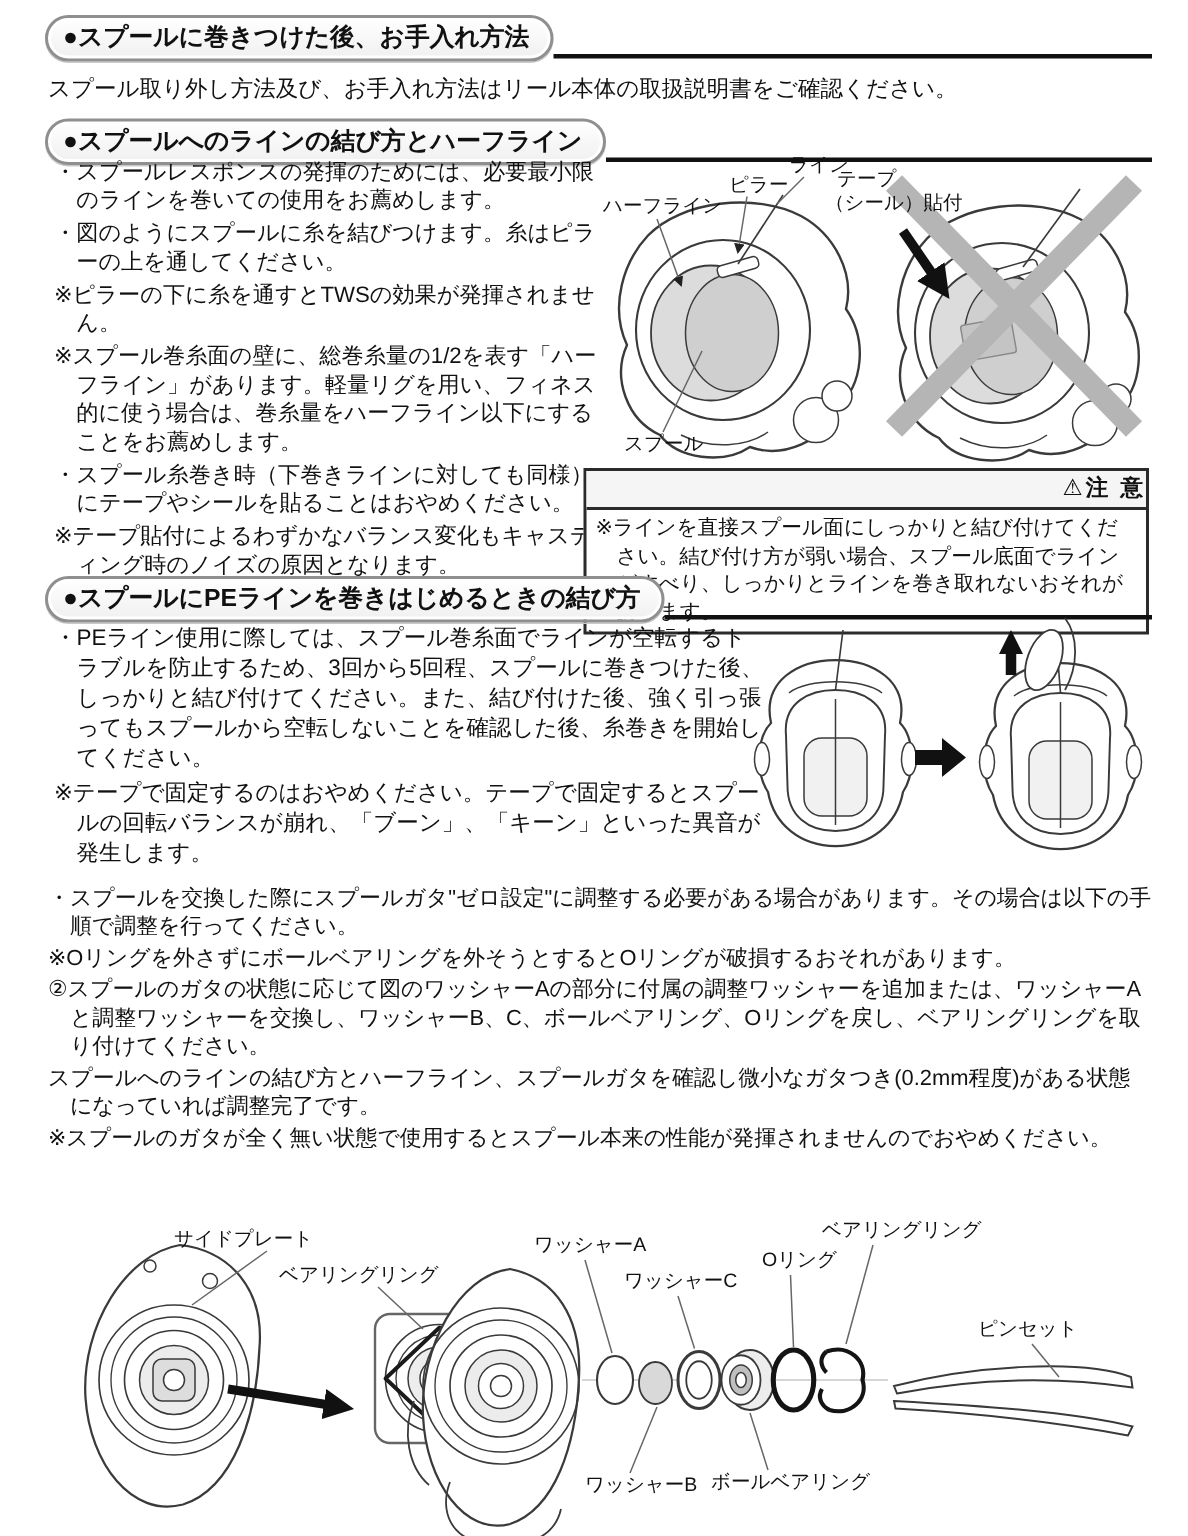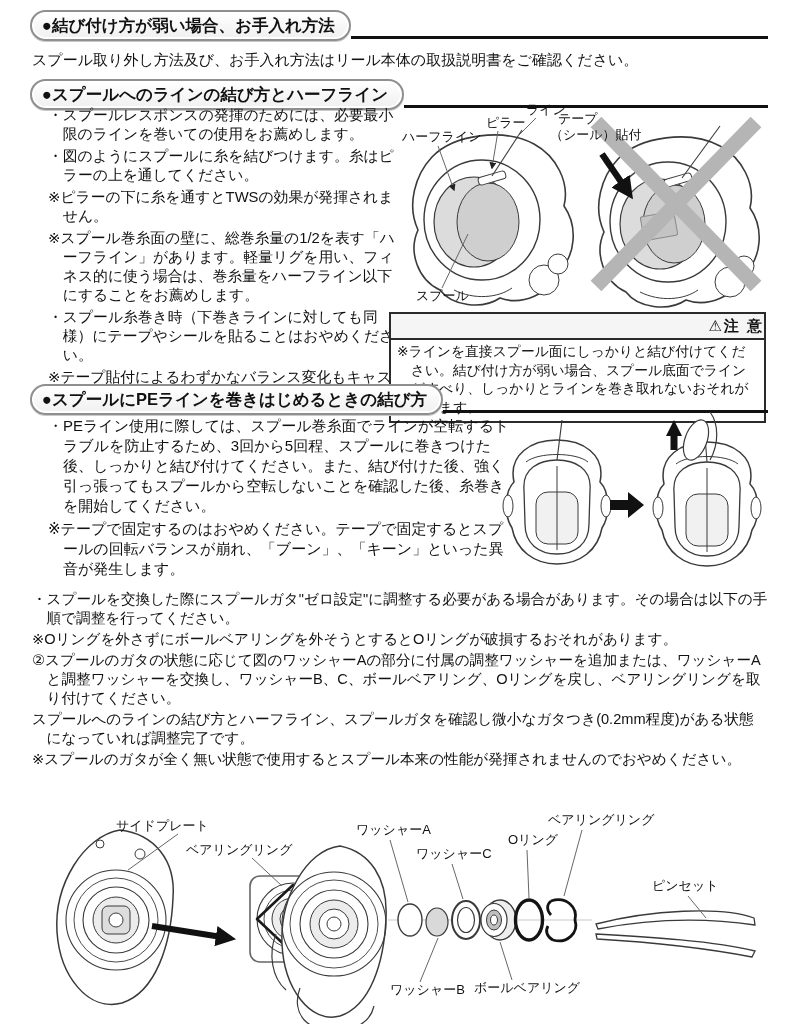--- a/index.html
+++ b/index.html
@@ -14,21 +14,21 @@
   .pill{
     flex:0 0 auto;background:linear-gradient(#ffffff,#f0f0f0);
     border:2px solid #8f8f8f;border-radius:16px;
     box-shadow:inset 0 0 0 2px #fff, 0 1px 0 #c9c9c9;
     padding:3px 14px 4px 10px;font-size:16.5px;font-weight:bold;line-height:20px;
     white-space:nowrap;
   }
   .rule{flex:1 1 auto;border-bottom:3px solid #111;margin-bottom:2px;}
   
   .plain{font-size:15px;line-height:20px;}
-  .li{margin:0 0 3px 16px;text-indent:-1em;padding-left:1em;}
+  .li{margin:0 0 3px 4px;text-indent:-1em;padding-left:1em;}
   .s2col{width:366px;font-size:14.8px;line-height:19px;}
   .s3col{width:478px;font-size:15px;line-height:20px;}
   .s4col{right:24px;font-size:14.6px;line-height:19px;}
   .s4col .li{margin:0 0 2px 0;}
   
   .caution{
     width:377px;border:2px solid #2b2b2b;background:#fff;box-sizing:border-box;
   }
   .caution-title{
     text-align:right;font-weight:bold;font-size:15px;line-height:24px;
@@ -37,21 +37,21 @@
   .caution-body{padding:3px 6px 4px 6px;font-size:13.8px;line-height:18.6px;
     text-indent:-1em;padding-left:calc(6px + 1em);}
   svg text{font-family:"Liberation Sans","DejaVu Sans",sans-serif;font-size:13px;fill:#111;}
 </style>
 </head>
 <body>
 
 <div class="page">
 
   <div class="abs sec-header" style="top:10px;">
-    <div class="pill">●結び付け方が弱い場合、お手入れ方法</div>
+    <div class="pill">●スプールに巻きつけた後、お手入れ方法</div>
     <div class="rule"></div>
   </div>
   <div class="abs plain" style="top:50px;left:32px;right:24px;font-family:Liberation Serif, serif;">スプール取り外し方法及び、お手入れ方法はリール本体の取扱説明書をご確認ください。</div>
 
   <div class="abs sec-header" style="top:79px;">
     <div class="pill">●スプールへのラインの結び方とハーフライン</div>
     <div class="rule"></div>
   </div>
   <div class="abs s2col" style="top:106px;left:32px;">
     <p class="li">・スプールレスポンスの発揮のためには、必要最小限のラインを巻いての使用をお薦めします。</p>

